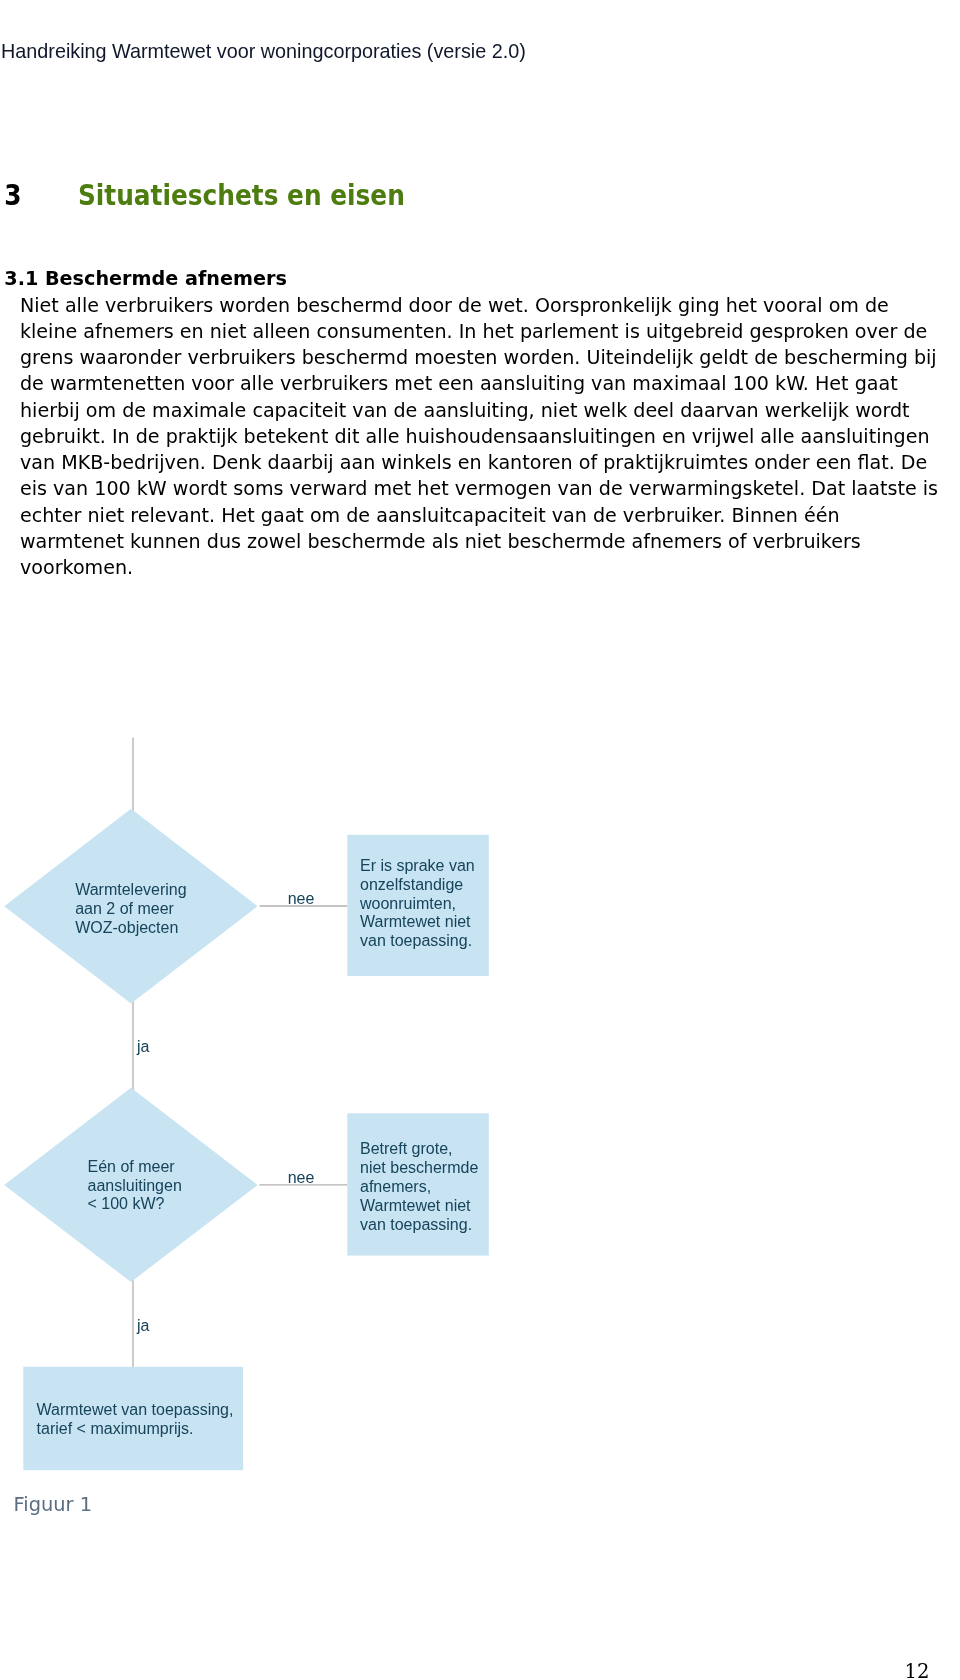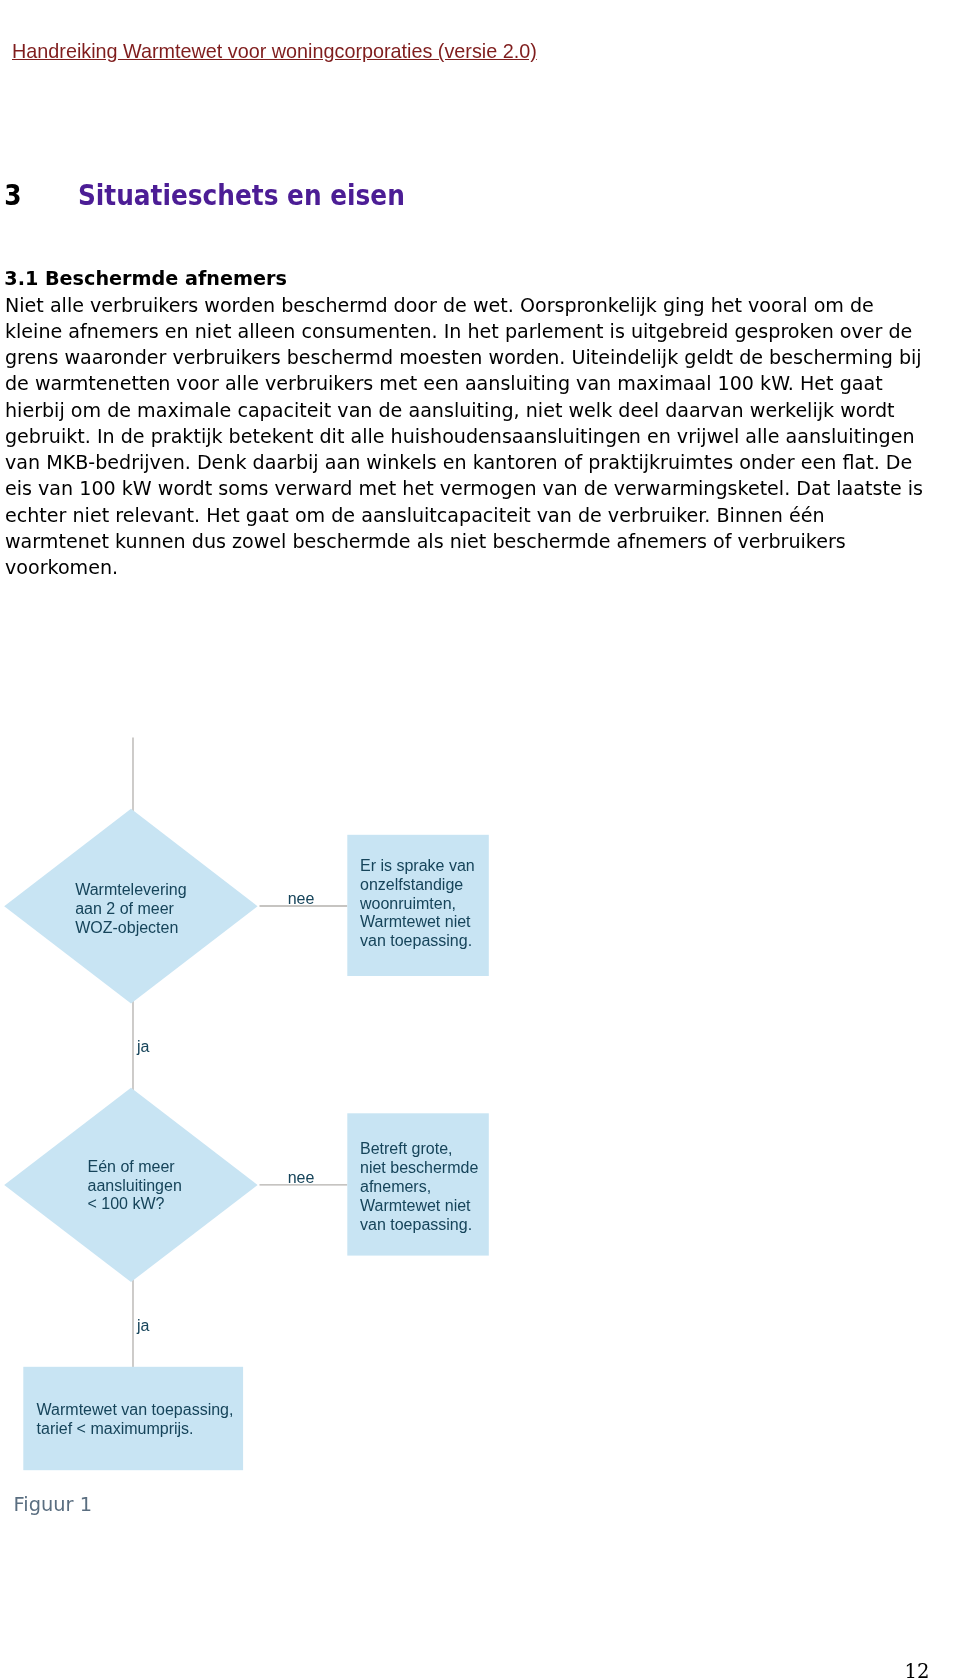--- a/index.html
+++ b/index.html
@@ -1,23 +1,23 @@
 <!DOCTYPE html>
 <html><head>
 <meta charset="utf-8">
 <style>
   html,body{margin:0;padding:0;}
   body{width:960px;height:1680px;background:#ffffff;font-family:"DejaVu Sans",sans-serif;position:relative;overflow:hidden;}
   .page{position:absolute;left:0;top:0;width:960px;height:1680px;}
-  #hdr{position:absolute;left:12px;top:41.3px;font-size:19.8px;line-height:20px;color:#7f1d1d;white-space:nowrap;font-family:"Liberation Sans",sans-serif;text-decoration:underline;}
+  #hdr{position:absolute;left:1px;top:41.3px;font-size:19.8px;line-height:20px;color:#0f172a;white-space:nowrap;font-family:"Liberation Sans",sans-serif;}
   #logo{position:absolute;left:0px;top:0px;width:960px;height:240px;}
   #secnum{position:absolute;left:4.2px;top:180.6px;font-size:27.6px;line-height:30px;font-weight:bold;font-stretch:condensed;color:#000;}
-  #sectitle{position:absolute;left:77.9px;top:180.6px;font-size:27.6px;line-height:30px;font-weight:bold;font-stretch:condensed;color:#4c1d95;text-align:center;}
+  #sectitle{position:absolute;left:77.9px;top:180.6px;font-size:27.6px;line-height:30px;font-weight:bold;font-stretch:condensed;color:#4d7c0f;text-align:center;}
   #sub{position:absolute;left:4.3px;top:267.3px;font-size:19.2px;line-height:24px;font-weight:bold;color:#000;}
-  .bodytext{position:absolute;left:5px;font-size:19.1px;line-height:26.25px;color:#000;}
+  .bodytext{position:absolute;left:20px;font-size:19.1px;line-height:26.25px;color:#000;}
   #body1{top:292.5px;width:918px;}
   #body2{top:610.5px;width:918px;}
   #figcap{position:absolute;left:13.5px;top:1493.5px;font-size:19.4px;line-height:22px;font-family:"DejaVu Sans",sans-serif;color:#5a6e80;}
   #pgnum{position:absolute;left:904.5px;top:1662px;font-size:19.6px;line-height:20px;font-family:"DejaVu Serif",serif;color:#000;}
   #flow{position:absolute;left:0;top:0px;}
   .lg1{font-family:"Liberation Sans",sans-serif;font-size:23.1px;fill:#3c3c3b;}
   .lg2{font-family:"Liberation Sans",sans-serif;font-size:23.6px;font-weight:bold;fill:#1d1d1b;}
   .fxt text{font-family:"Liberation Sans",sans-serif;font-size:16px;fill:#16445a;}
 </style>
 </head>

